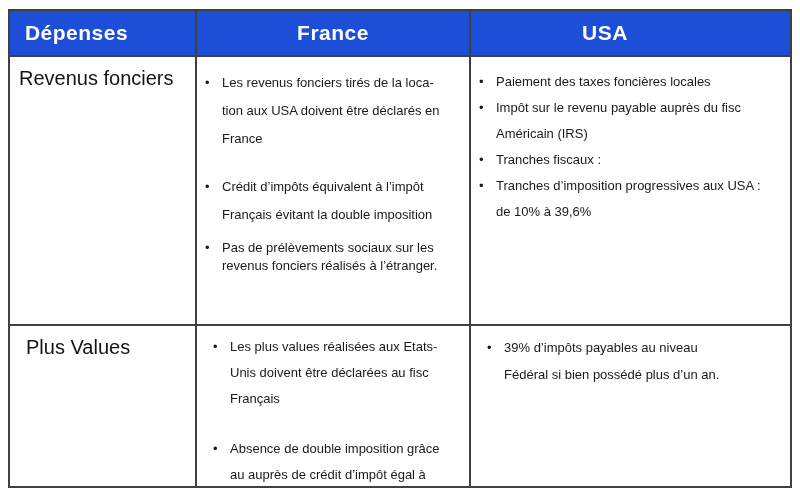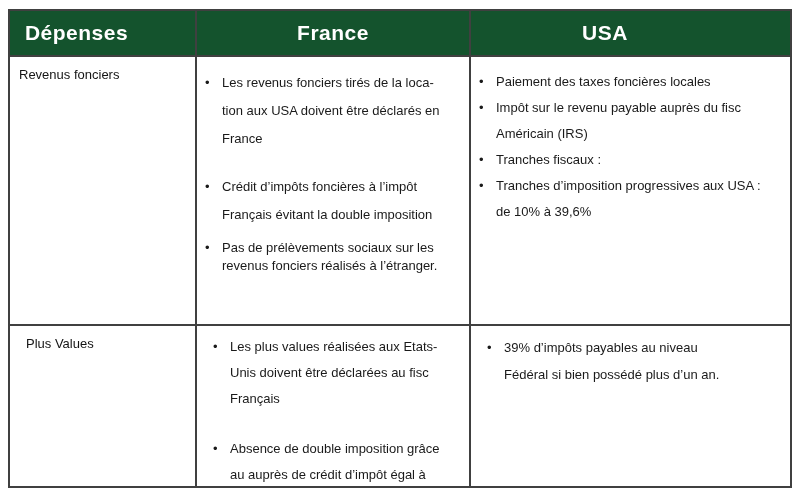--- a/index.html
+++ b/index.html
@@ -24,33 +24,33 @@
     box-sizing:border-box;
     overflow:hidden;
     border-right:2px solid #404040;
     border-bottom:2px solid #404040;
   }
   .cell.last-col { border-right:none; }
   .cell.last-row { border-bottom:none;padding-left:16px; }
 
   
   .hcell {
-    background:#14532d;
+    background:#1d4ed8;
     color:#ffffff;
     font-weight:bold;
     font-size:21px;
     display:flex; align-items:center; justify-content:center;
     letter-spacing:0.5px;
   }
   .hcell.dep { padding-right:52px; }
   .hcell.usa { padding-right:51px; }
 
   
   .label-cell {
-    font-size:13px;
+    font-size:20px;
     color:#141414;
     padding:10px 4px 0 9px;
     background:#ffffff;
   }
 
   
   .body-cell { font-size:13px; color:#1a1a1a; background:#ffffff; }
   .bullet { display:flex; align-items:flex-start; }
   .dot { width:17px; flex:none; }
   .lines { flex:1; min-width:0; }
@@ -86,21 +86,21 @@
         <span class="dot">•</span>
         <div class="lines">
           <div>Les revenus fonciers tirés de la loca-</div>
           <div>tion aux USA doivent être déclarés en</div>
           <div>France</div>
         </div>
       </div>
       <div class="bullet b2">
         <span class="dot">•</span>
         <div class="lines">
-          <div>Crédit d’impôts foncières à l’impôt</div>
+          <div>Crédit d’impôts équivalent à l’impôt</div>
           <div>Français évitant la double imposition</div>
         </div>
       </div>
       <div class="bullet b3">
         <span class="dot">•</span>
         <div class="lines">
           <div>Pas de prélèvements sociaux sur les</div>
           <div>revenus fonciers réalisés à l’étranger.</div>
         </div>
       </div>

